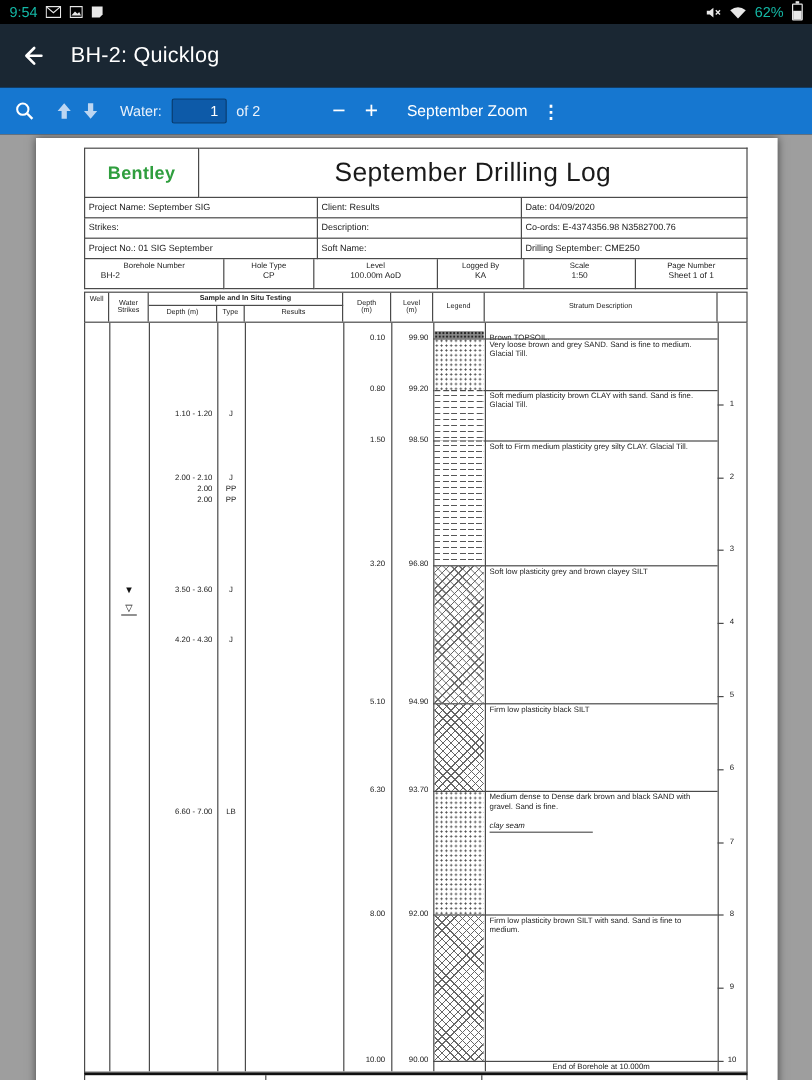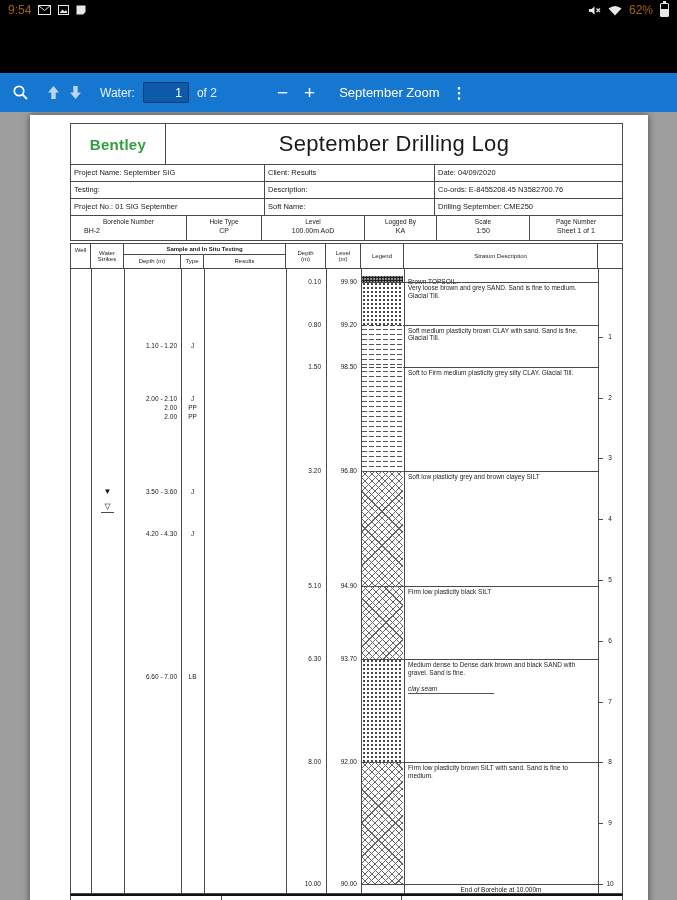--- a/index.html
+++ b/index.html
@@ -10,21 +10,21 @@
     --viewer-bg:#9e9e9e;
     --page-input-bg:#0d5aa8;
   }
   *{margin:0;padding:0;box-sizing:border-box;}
   html,body{width:677px;height:900px;overflow:hidden;background:#000;
     font-family:"Liberation Sans",sans-serif;}
   #screen{position:relative;width:677px;height:900px;overflow:hidden;background:#000;}
 
   
   #statusbar{position:absolute;left:0;top:0;width:677px;height:20px;background:#000;
-    display:flex;padding:0 8px;color:#a16207;font-size:12px;}
+    display:flex;padding:0 8px;color:#14b8a6;font-size:12px;}
   .sb-left{display:flex;align-items:center;gap:7px;}
   .sb-right{margin-left:auto;display:flex;align-items:center;gap:7px;}
   .sb-time{font-size:12px;}
   .batt{position:relative;width:9px;height:14px;border:1px solid #e8e8e8;border-radius:1px;}
   .batt::before{content:"";position:absolute;top:-3px;left:2px;width:3px;height:2px;background:#e8e8e8;}
   .batt-fill{position:absolute;bottom:0;left:0;right:0;height:62%;background:#e8e8e8;}
 
   
   #appbar{position:absolute;left:0;top:20px;width:677px;height:53px;background:var(--appbar-bg);
     display:flex;align-items:center;color:#fff;}
@@ -131,20 +131,28 @@
       <svg width="14" height="11" viewBox="0 0 14 11">
           <path d="M7 10.5 L0.5 3.5 Q7 -1.5 13.5 3.5 Z" fill="#e8e8e8"></path>
         </svg>
       <span>62%</span>
       <div class="batt">
           <div class="batt-fill"></div>
         </div>
     </div>
   </div>
 
+  <div id="appbar">
+    <button class="back-btn">
+      <svg width="21" height="21" viewBox="0 0 21 21">
+          <path d="M12.5 4 L6 10.5 L12.5 17 M6.3 10.5 H18.5" stroke="#fff" stroke-width="2.2" fill="none" stroke-linecap="round" stroke-linejoin="round"></path>
+        </svg>
+    </button>
+    <span class="ab-title">BH-2: Quicklog</span>
+  </div>
 
   <div id="toolbar">
     <button style="margin-left:12px">
       <svg width="17" height="17" viewBox="0 0 17 17">
           <circle cx="7" cy="7" r="4.7" fill="none" stroke="#fff" stroke-width="1.7"></circle>
           <line x1="10.6" y1="10.6" x2="15" y2="15" stroke="#fff" stroke-width="2"></line>
         </svg>
     </button>
     <button style="margin-left:18px">
       <svg width="13" height="15" viewBox="0 0 13 15">
@@ -170,23 +178,23 @@
       <div id="doc">
 
         <div class="hd-logo">
           <span>Bentley</span>
         </div>
         <div class="hd-title">September Drilling Log</div>
 
         <div class="info-cell ic1" style="top:42px">Project Name: September SIG</div>
         <div class="info-cell ic2" style="top:42px">Client: Results</div>
         <div class="info-cell ic3" style="top:42px">Date: 04/09/2020</div>
-        <div class="info-cell ic1" style="top:59px">Testing:</div>
+        <div class="info-cell ic1" style="top:59px">Strikes:</div>
         <div class="info-cell ic2" style="top:59px">Description:</div>
-        <div class="info-cell ic3" style="top:59px">Co-ords: E-8455208.45 N3582700.76</div>
+        <div class="info-cell ic3" style="top:59px">Co-ords: E-4374356.98 N3582700.76</div>
         <div class="info-cell ic1" style="top:76px">Project No.: 01 SIG September</div>
         <div class="info-cell ic2" style="top:76px">Soft Name:</div>
         <div class="info-cell ic3" style="top:76px">Drilling September: CME250</div>
 
         <div class="bh bh-first" style="left:0;width:117px">
           <div class="bh-l">Borehole Number</div>
           <div class="bh-v bh-v-left">BH-2</div>
         </div>
         <div class="bh" style="left:117px;width:75px">
           <div class="bh-l">Hole Type</div>

